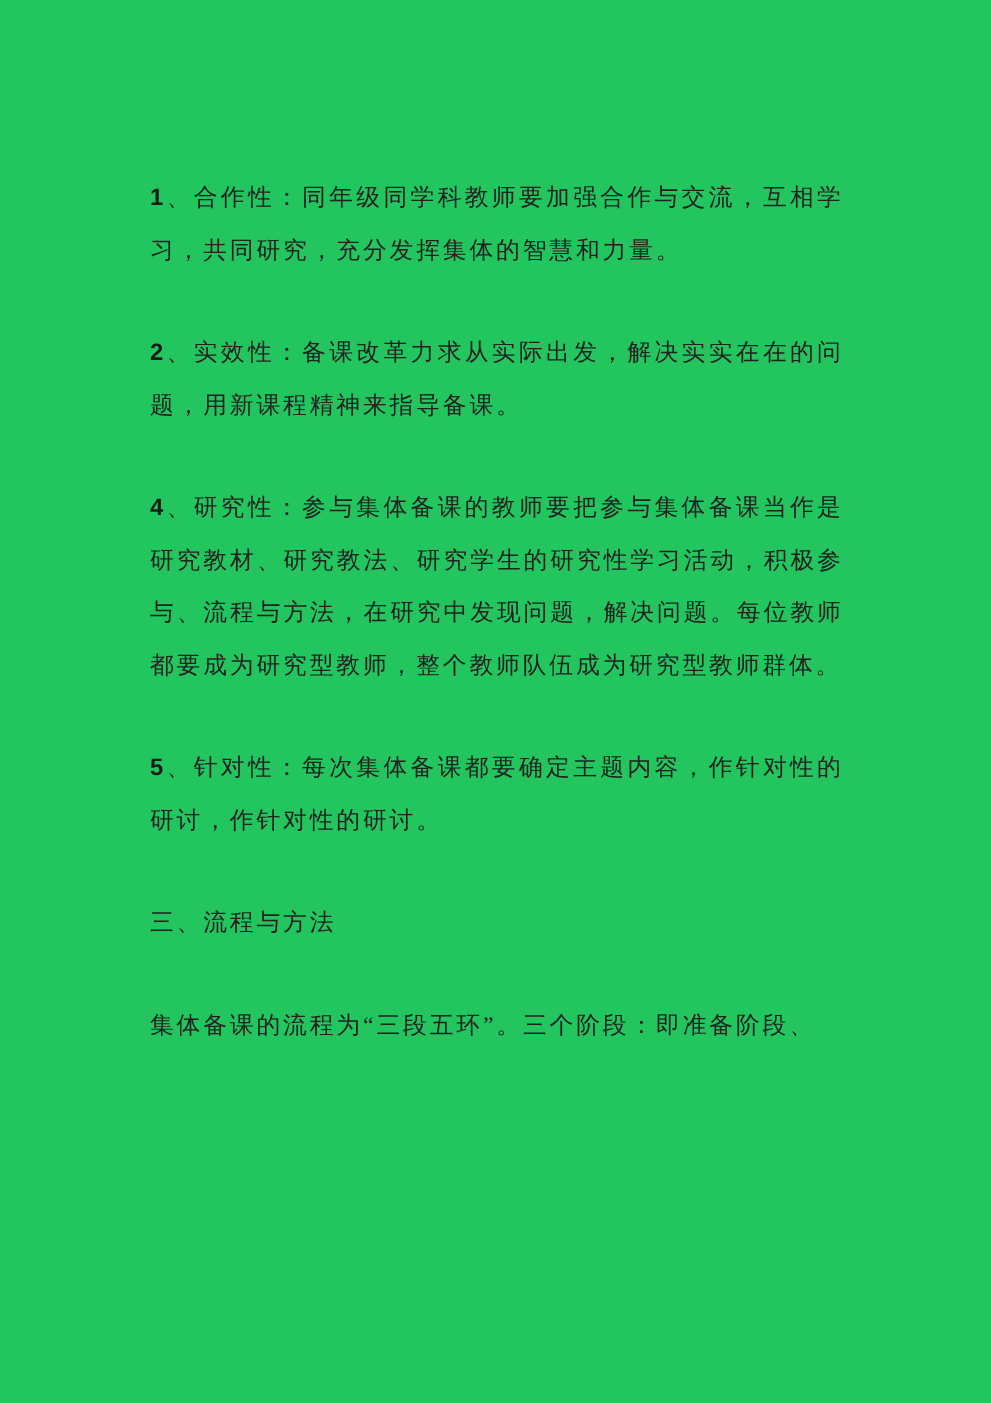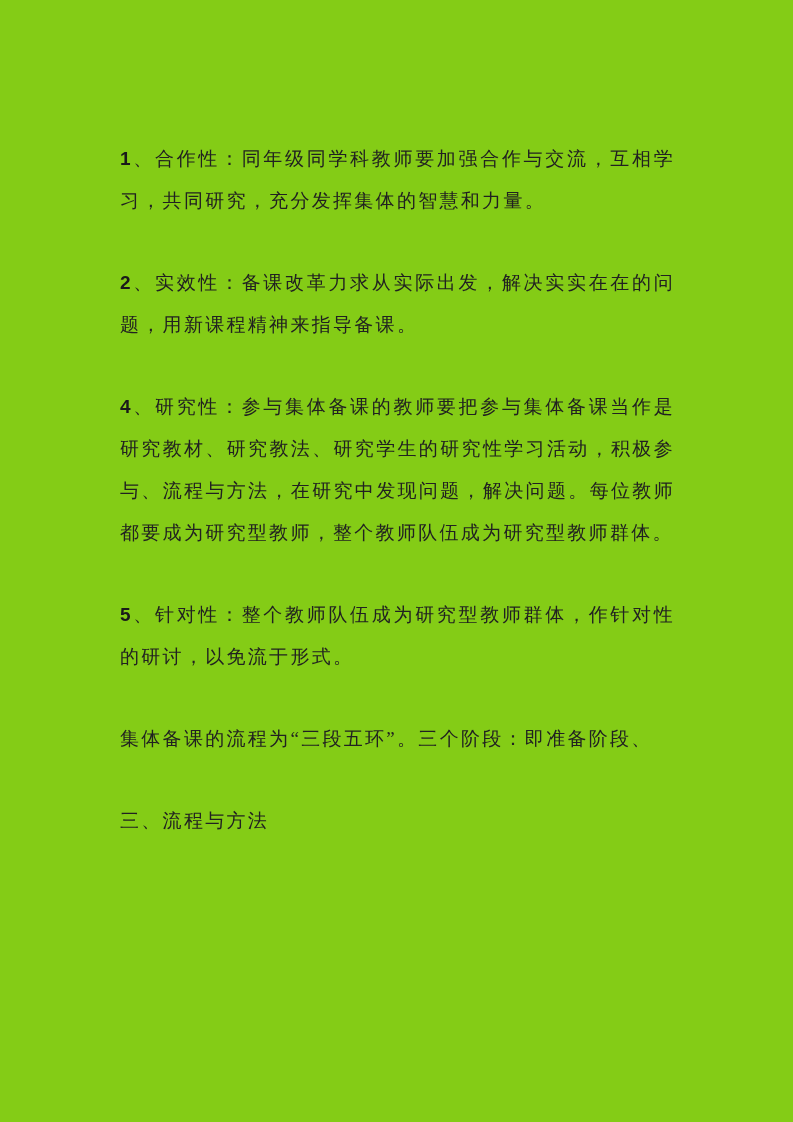--- a/index.html
+++ b/index.html
@@ -6,21 +6,21 @@
     margin: 0;
     padding: 0;
     background: #ffffff;
   }
   .page {
     position: relative;
     box-sizing: border-box;
     width: 793px;
     height: 1122px;
     margin: 0;
-    background: #84cc16;
+    background: #22c55e;
     overflow: hidden;
     padding: 138px 118px 0 120px;
     font-family: "Liberation Serif", "DejaVu Serif", serif;
     font-size: 19px;
     line-height: 42px;
     letter-spacing: 2.3px;
     color: #212121;
     text-align: justify;
   }
   .para {
@@ -41,19 +41,19 @@
 
 <div class="page">
 
   <p class="para"><span class="num">1</span><span>、合作性：同年级同学科教师要加强合作与交流，互相学习，共同研究，充分发挥集体的智慧和力量。</span></p>
 
   <p class="para"><span class="num">2</span><span>、实效性：备课改革力求从实际出发，解决实实在在的问题，用新课程精神来指导备课。</span></p>
 
 
   <p class="para"><span class="num">4</span><span>、研究性：参与集体备课的教师要把参与集体备课当作是研究教材、研究教法、研究学生的研究性学习活动，积极参与、流程与方法，在研究中发现问题，解决问题。每位教师都要成为研究型教师，整个教师队伍成为研究型教师群体。</span></p>
 
-  <p class="para"><span class="num">5</span><span>、针对性：整个教师队伍成为研究型教师群体，作针对性的研讨，以免流于形式。</span></p>
+  <p class="para"><span class="num">5</span><span>、针对性：每次集体备课都要确定主题内容，作针对性的研讨，作针对性的研讨。</span></p>
+
+  <p class="para">三、流程与方法</p>
 
   <p class="para">集体备课的流程为“三段五环”。三个阶段：即准备阶段、</p>
-
-  <p class="para">三、流程与方法</p>
 
 </div>
 
 </body></html>

